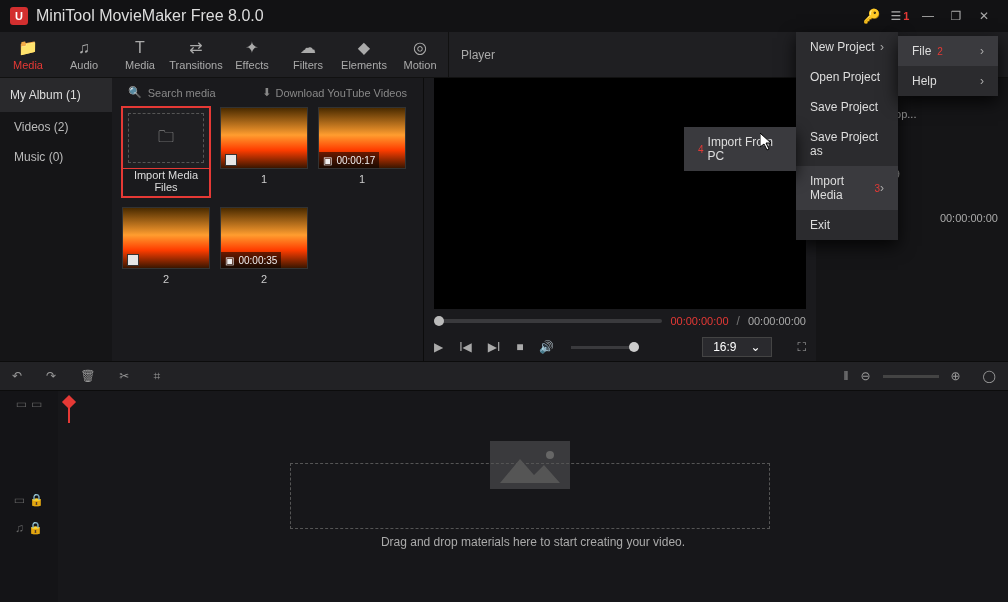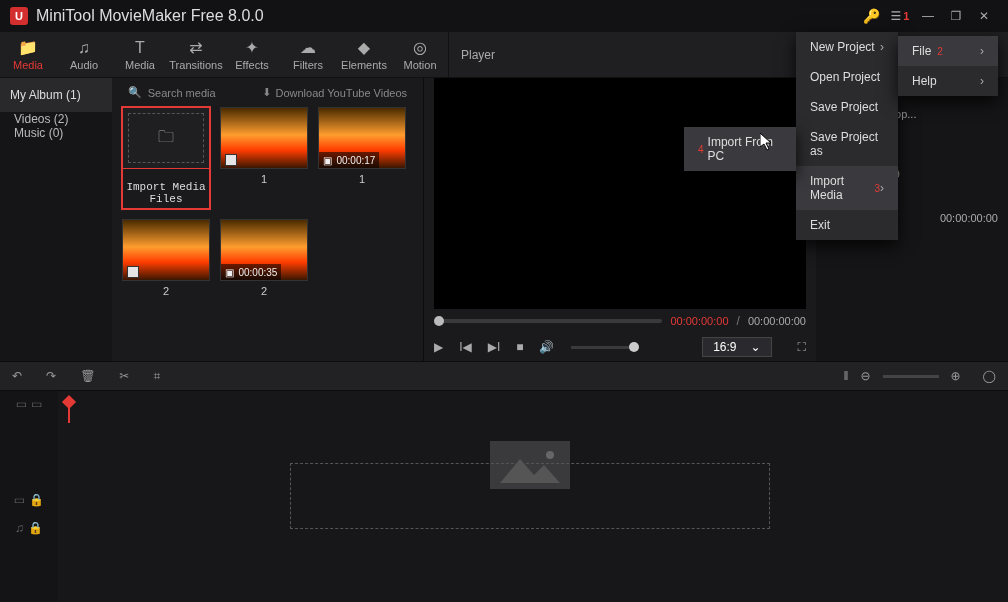--- a/index.html
+++ b/index.html
@@ -25,35 +25,35 @@
 
 .player-hdr { height:26px; display:flex; align-items:center; padding:0 12px; color:#aaa; }
 .player-hdr .exp { margin-left:auto; display:flex; align-items:center; gap:6px; cursor:pointer; color:#888; }
 
 
 .midrow { display:flex; height:283px; background:#1a1a1d; }
 
 
 .sidebar { width:112px; background:#151517; }
 .sb-h { padding:10px 10px; color:#ddd; background:#29292c; }
-.sb-item { padding:0 14px; color:#bbb; cursor:pointer; }
+.sb-item { padding:8px 14px; color:#bbb; cursor:pointer; }
 
 
 .media { flex:1; min-width:0; border-right:1px solid #0c0c0c; padding:6px 10px; display:flex; flex-direction:column; }
 .media-top { display:flex; align-items:center; color:#888; font-size:11px; padding:2px 6px 8px; }
 .media-top .dl { margin-left:auto; display:flex; align-items:center; gap:4px; }
 .tiles { display:flex; flex-wrap:wrap; gap:10px; align-content:flex-start; }
 .tile { width:88px; }
 .thumb { width:88px; height:62px; background:linear-gradient(to bottom,#4a2b00 0%,#ff9d2f 45%,#ff3d00 70%,#3a1600 100%); position:relative; border:1px solid #333; }
 .thumb .meta { position:absolute; left:0; bottom:0; height:16px; background:rgba(0,0,0,.55); display:flex; align-items:center; padding:0 4px; gap:4px; font-size:10px; color:#eee; }
 .thumb .typeico { position:absolute; left:4px; bottom:2px; width:12px; height:12px; background:#e6e6e6; border:1px solid #333; }
 .tile .cap { text-align:center; font-size:11px; color:#ccc; margin-top:4px; }
 .import-tile .thumb { background:#1f1f22; border:1px solid #e53935; display:flex; align-items:center; justify-content:center; }
 .import-tile .inner { width:76px; height:50px; border:1px dashed #555; display:flex; align-items:center; justify-content:center; }
-.import-tile .cap { color:#ddd; margin-top:12px;font-family:Liberation Mono, monospace; }
+.import-tile .cap { color:#ddd; margin-top:0; }
 .import-tile { outline:2px solid #e53935; outline-offset:-1px; padding-bottom:4px; }
 
 
 .player { width:392px; display:flex; flex-direction:column; padding:0 10px; }
 .preview { flex:1; background:#000; position:relative; }
 .seek { height:24px; display:flex; align-items:center; gap:8px; }
 .seek .track { flex:1; height:4px; background:#3a3a3d; border-radius:2px; position:relative; }
 .seek .knob { width:10px; height:10px; background:#bbb; border-radius:50%; position:absolute; left:0; top:-3px; }
 .tc-cur { color:#e53935; font-size:11px; }
 .tc-tot { color:#aaa; font-size:11px; }
@@ -299,20 +299,21 @@
   <div class="timeline-main">
     <div class="playhead"></div>
     <div class="playhead-line"></div>
     <div class="placeholder-img">
       <svg width="60" height="36" viewBox="0 0 60 36">
           <polygon points="0,36 20,12 34,28 44,18 60,36"></polygon>
           <circle cx="50" cy="8" r="4" fill="#666"></circle>
         </svg>
     </div>
     <div class="dropzone"></div>
+    <div class="drop-txt">Drag and drop materials here to start creating your video.</div>
   </div>
 </div>
 
 <div class="menu" style="left:796px; top:32px; width:102px;">
   <div class="mi">
       <span>New Project</span>
       <span class="arw">›</span>
     </div>
   <div class="mi">
       <span>Open Project</span>

